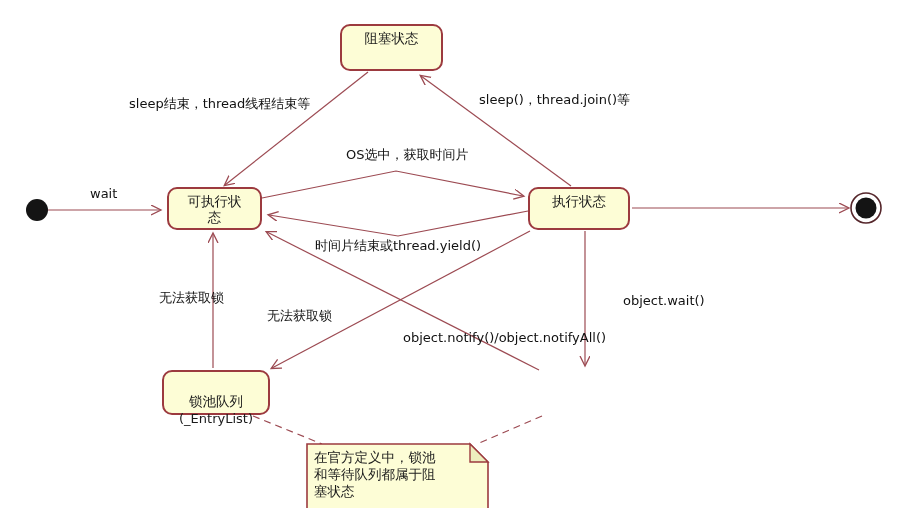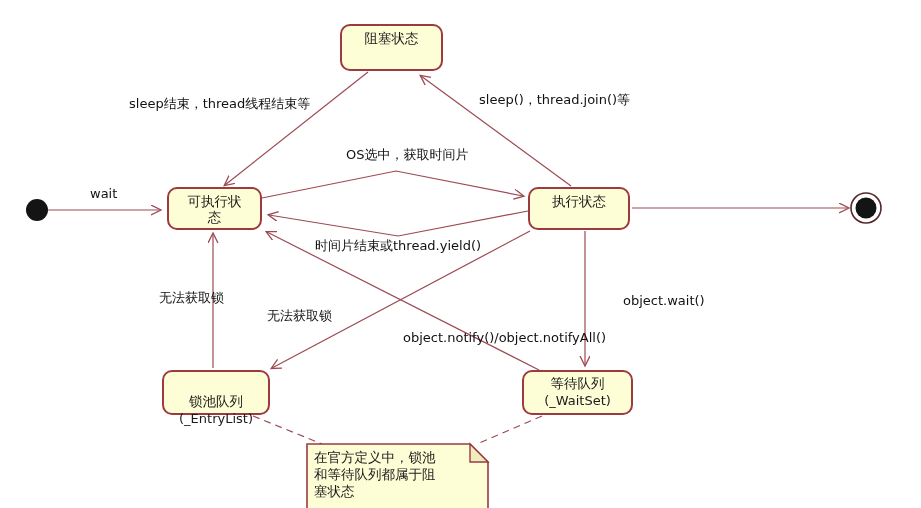--- a/index.html
+++ b/index.html
@@ -79,24 +79,20 @@
 
   <div class="state-box" style="left:167px;top:187px;width:95px;height:43px;line-height:16px;">
     <span class="wrap-narrow">可执行状态</span>
   </div>
 
   <div class="state-box" style="left:162px;top:370px;width:108px;height:45px;padding-top:20px;line-height:18px;">
     <span>锁池队列</span>
     <span class="alias">(_EntryList)</span>
   </div>
 
-  <div class="state-box" style="left:522px;top:370px;width:111px;height:45px;padding-top:2px;line-height:18px;">
-    <span>等待队列</span>
-    <span class="alias">(_WaitSet)</span>
-  </div>
 
   <div class="edge-label" style="left:90px;top:186px;">wait</div>
   <div class="edge-label" style="left:129px;top:96px;">sleep结束，thread线程结束等</div>
   <div class="edge-label" style="left:479px;top:92px;">sleep()，thread.join()等</div>
   <div class="edge-label" style="left:330px;top:147px;margin-left:16px;">OS选中，获取时间片</div>
   <div class="edge-label" style="left:315px;top:238px;">时间片结束或thread.yield()</div>
   <div class="edge-label" style="left:159px;top:290px;">无法获取锁</div>
   <div class="edge-label" style="left:267px;top:308px;">无法获取锁</div>
   <div class="edge-label" style="left:608px;top:293px;margin-left:15px;">object.wait()</div>
   <div class="edge-label" style="left:387px;top:330px;margin-left:16px;">object.notify()/object.notifyAll()</div>

